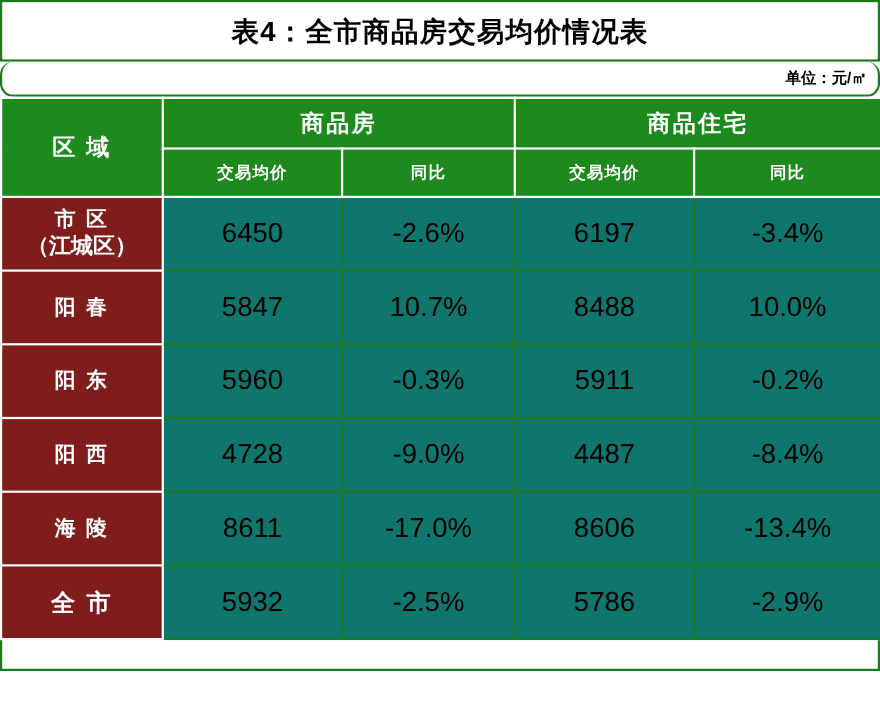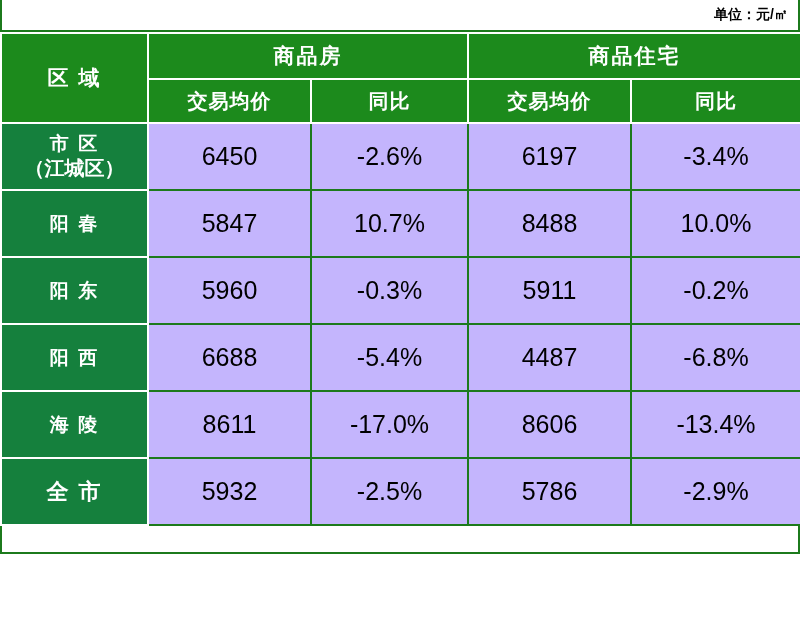--- a/index.html
+++ b/index.html
@@ -41,20 +41,21 @@
   .unit-bar {
     height: 32px;
     border-left: 2px solid #1c7a1c;
     border-right: 2px solid #1c7a1c;
     border-bottom: 2px solid #1c7a1c;
     display: flex;
     align-items: center;
     justify-content: flex-end;
     box-sizing: border-box;
     padding-right: 10px;
+    border-radius: 12px;
   }
   .unit-text {
     font-size: 14px;
     font-weight: bold;
   }
   table.main {
     border-collapse: collapse;
     width: 800px;
     table-layout: fixed;
   }
@@ -67,38 +68,38 @@
     box-sizing: border-box;
   }
   .hdr {
     background: #1c8a1c;
     color: #ffffff;
     font-weight: bold;
     font-size: 21px;
     letter-spacing: 2px;
   }
   .hdr-small {
-    font-size: 20px;
+    font-size: 15px;
     letter-spacing: 1px;
   }
   .region-cell {
-    background: #15803d;
+    background: #7f1d1d;
     color: #ffffff;
     font-weight: bold;
     font-size: 19px;
     letter-spacing: 2px;
     line-height: 1.25;
   }
   .region-cell .sub {
     display: block;
     font-size: 20px;
     letter-spacing: 0px;
   }
   .val {
-    background: #c4b5fd;
+    background: #0f766e;
     color: #000000;
     font-size: 25px;
     border-left: 2px solid #1c7a1c !important;
     border-right: 2px solid #1c7a1c !important;
     border-top: 2px solid #1c7a1c !important;
     border-bottom: 2px solid #1c7a1c !important;
   }
   .row-h-1 { height: 46px; }
   .row-h-2 { height: 44px; }
   .data-row { height: 67px; }
@@ -110,20 +111,23 @@
     border-bottom: 2px solid #1c7a1c;
     box-sizing: border-box;
     background: #fff;
   }
 </style>
 </head>
 <body>
 
 <div class="page">
 
+  <div class="title-bar">
+    <span class="title-text">表4：全市商品房交易均价情况表</span>
+  </div>
 
   <div class="unit-bar">
     <span class="unit-text">单位：元/㎡</span>
   </div>
 
   <table class="main">
     <colgroup>
       <col style="width:147px">
       <col style="width:163px">
       <col style="width:157px">
@@ -165,24 +169,24 @@
       <tr class="data-row">
         <td class="region-cell">阳    东</td>
         <td class="val">5960</td>
         <td class="val">-0.3%</td>
         <td class="val">5911</td>
         <td class="val">-0.2%</td>
       </tr>
 
       <tr class="data-row">
         <td class="region-cell">阳    西</td>
-        <td class="val">6688</td>
-        <td class="val">-5.4%</td>
+        <td class="val">4728</td>
+        <td class="val">-9.0%</td>
         <td class="val">4487</td>
-        <td class="val">-6.8%</td>
+        <td class="val">-8.4%</td>
       </tr>
 
       <tr class="data-row">
         <td class="region-cell">海    陵</td>
         <td class="val">8611</td>
         <td class="val">-17.0%</td>
         <td class="val">8606</td>
         <td class="val">-13.4%</td>
       </tr>
 

